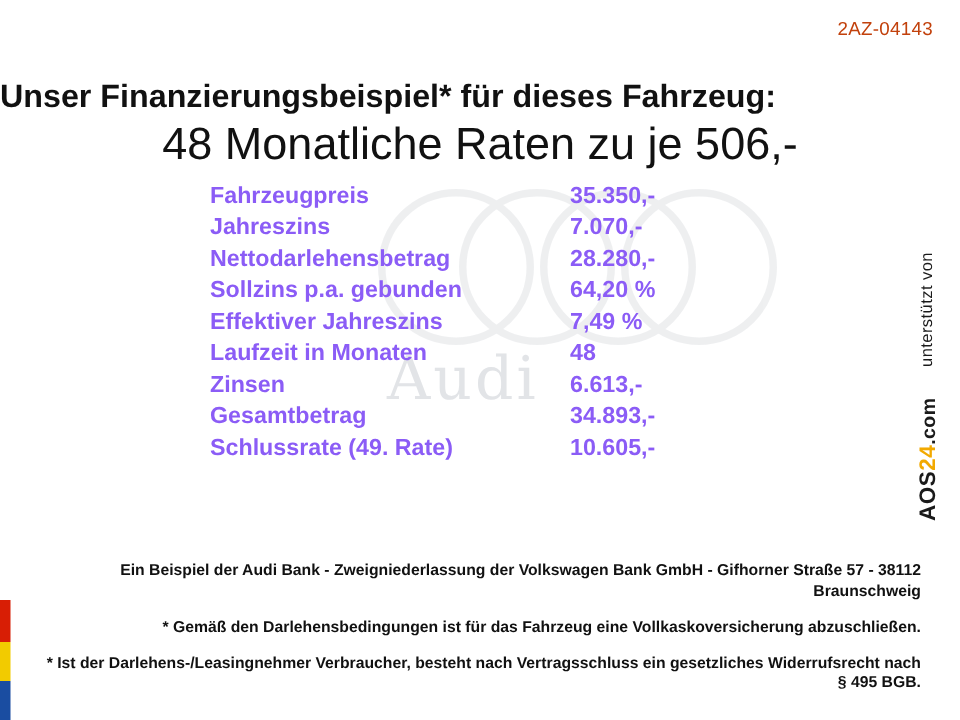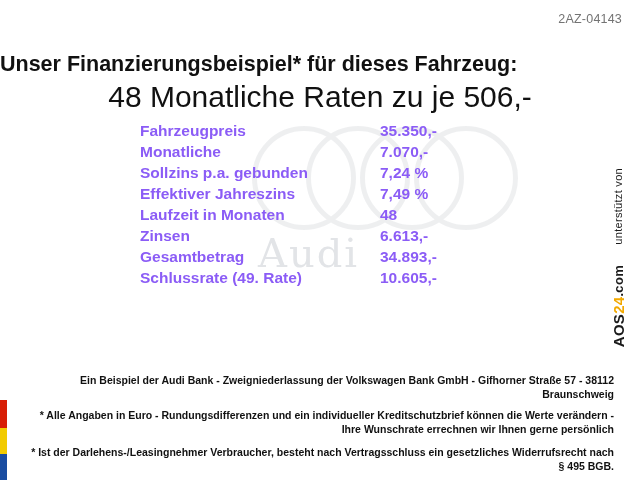--- a/index.html
+++ b/index.html
@@ -63,21 +63,21 @@
     font-size: 40px;
     color: #e2e4e7;
     letter-spacing: 2px;
   }
 
   .stock-no {
     position: absolute;
     right: 18px;
     top: 12px;
     font-size: 12.5px;
-    color: #737373;
+    color: #c2410c;
     letter-spacing: 0.2px;
   }
 
   .headline {
     position: absolute;
     left: 0;
     top: 52px;
     width: 640px;
     text-align: left;
     font-size: 21.5px;
@@ -187,26 +187,30 @@
   <div class="headline">Unser Finanzierungsbeispiel* für dieses Fahrzeug:</div>
   <div class="subheadline">48 Monatliche Raten zu je 506,-</div>
 
   <table class="spec-table">
     <tbody>
       <tr>
         <td class="spec-label">Fahrzeugpreis</td>
         <td class="spec-value">35.350,-</td>
       </tr>
       <tr>
-        <td class="spec-label">Monatliche</td>
+        <td class="spec-label">Jahreszins</td>
         <td class="spec-value">7.070,-</td>
       </tr>
       <tr>
+        <td class="spec-label">Nettodarlehensbetrag</td>
+        <td class="spec-value">28.280,-</td>
+      </tr>
+      <tr>
         <td class="spec-label">Sollzins p.a. gebunden</td>
-        <td class="spec-value">7,24 %</td>
+        <td class="spec-value">64,20 %</td>
       </tr>
       <tr>
         <td class="spec-label">Effektiver Jahreszins</td>
         <td class="spec-value">7,49 %</td>
       </tr>
       <tr>
         <td class="spec-label">Laufzeit in Monaten</td>
         <td class="spec-value">48</td>
       </tr>
       <tr>
@@ -224,17 +228,17 @@
     </tbody>
   </table>
 
   <div class="side-note">unterstützt von</div>
   <div class="side-brand">
     <span>AOS</span><span class="accent">24</span><span class="tld">.com</span>
   </div>
 
   <div class="footnotes">
     <p>Ein Beispiel der Audi Bank -  Zweigniederlassung der Volkswagen Bank GmbH - Gifhorner Straße 57 - 38112 Braunschweig</p>
-    <p>* Alle Angaben in Euro - Rundungsdifferenzen und ein individueller Kreditschutzbrief können die Werte verändern - Ihre Wunschrate errechnen wir Ihnen gerne persönlich</p>
+    <p class="gap">* Gemäß den Darlehensbedingungen ist für das Fahrzeug eine Vollkaskoversicherung abzuschließen.</p>
     <p class="gap">* Ist der Darlehens-/Leasingnehmer Verbraucher, besteht nach Vertragsschluss ein gesetzliches Widerrufsrecht nach § 495 BGB.</p>
   </div>
 
 </div>
 
 </body></html>

